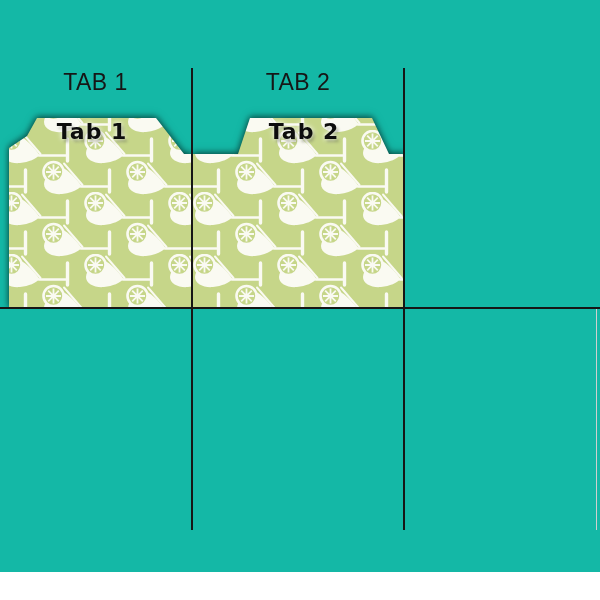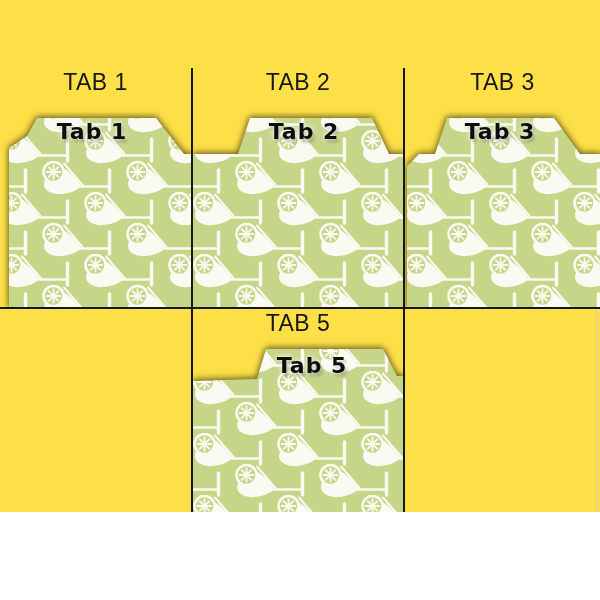--- a/index.html
+++ b/index.html
@@ -1,16 +1,16 @@
 <!DOCTYPE html>
 <html><head>
 <meta charset="utf-8">
 <style>
   html,body{margin:0;padding:0;background:#ffffff;}
-  .stage{position:relative;width:600px;height:512px;background:#fde047;overflow:hidden;
+  .stage{position:relative;width:600px;height:572px;background:#14b8a6;overflow:hidden;
          font-family:"Liberation Sans",sans-serif;}
   .cell{position:absolute;overflow:hidden;}
   .caption{position:absolute;left:0;right:0;top:2px;text-align:center;
            font-size:23px;line-height:24px;color:#161616;letter-spacing:.5px;
            font-family:"Liberation Sans",sans-serif;}
   .folder{position:absolute;left:0;top:0;display:block;
           filter:drop-shadow(0 0 3px rgba(0,0,0,.50)) drop-shadow(0 -2px 3px rgba(0,0,0,.28));}
   .tab-label{position:absolute;transform:translateX(-50%);white-space:nowrap;
              font-family:"DejaVu Sans",sans-serif;font-weight:bold;font-size:22px;
              color:#0d0d0d;letter-spacing:1px;
@@ -56,36 +56,22 @@
   </div>
 
   <div class="cell r1" style="left:193px;top:68px;width:210px;height:240px">
     <div class="caption">TAB 2</div>
     <svg class="folder" width="212" height="240" viewBox="0 0 212 240">
       <path d="M 0 240 L 0 86 L 45 86 L 57 50 L 179 50 L 196 86 L 212 86 L 212 240 Z" fill="url(#margPat)"></path>
     </svg>
     <span class="tab-label" style="left:111px;top:50px">Tab 2</span>
   </div>
 
-  <div class="cell r1" style="left:405px;top:68px;width:195px;height:240px">
-    <div class="caption">TAB 3</div>
-    <svg class="folder" width="196" height="240" viewBox="0 0 196 240">
-      <path d="M 2 240 L 2 98 L 14 86 L 30 86 L 42 50 L 149 50 L 175 86 L 196 86 L 196 240 Z" fill="url(#margPat)"></path>
-    </svg>
-    <span class="tab-label" style="left:95px;top:50px">Tab 3</span>
-  </div>
 
 
-  <div class="cell r2" style="left:193px;top:309px;width:210px;height:221px">
-    <div class="caption">TAB 5</div>
-    <svg class="folder" width="212" height="222" viewBox="0 0 212 222">
-      <path d="M 0 222 L 0 72 L 64 70 L 73 40 L 190 40 L 204 67 L 212 67 L 212 222 Z" fill="url(#margPat)"></path>
-    </svg>
-    <span class="tab-label" style="left:119px;top:44px">Tab 5</span>
-  </div>
 
   <div class="cell r2" style="left:405px;top:309px;width:195px;height:221px"></div>
 
   <div class="gridline" style="left:191px;top:68px;width:2px;height:462px"></div>
   <div class="gridline" style="left:403px;top:68px;width:2px;height:462px"></div>
   <div class="gridline" style="left:0;top:307px;width:600px;height:2px"></div>
   <div class="gridline faint" style="left:596px;top:309px;width:1px;height:221px"></div>
 
 </div>
 

